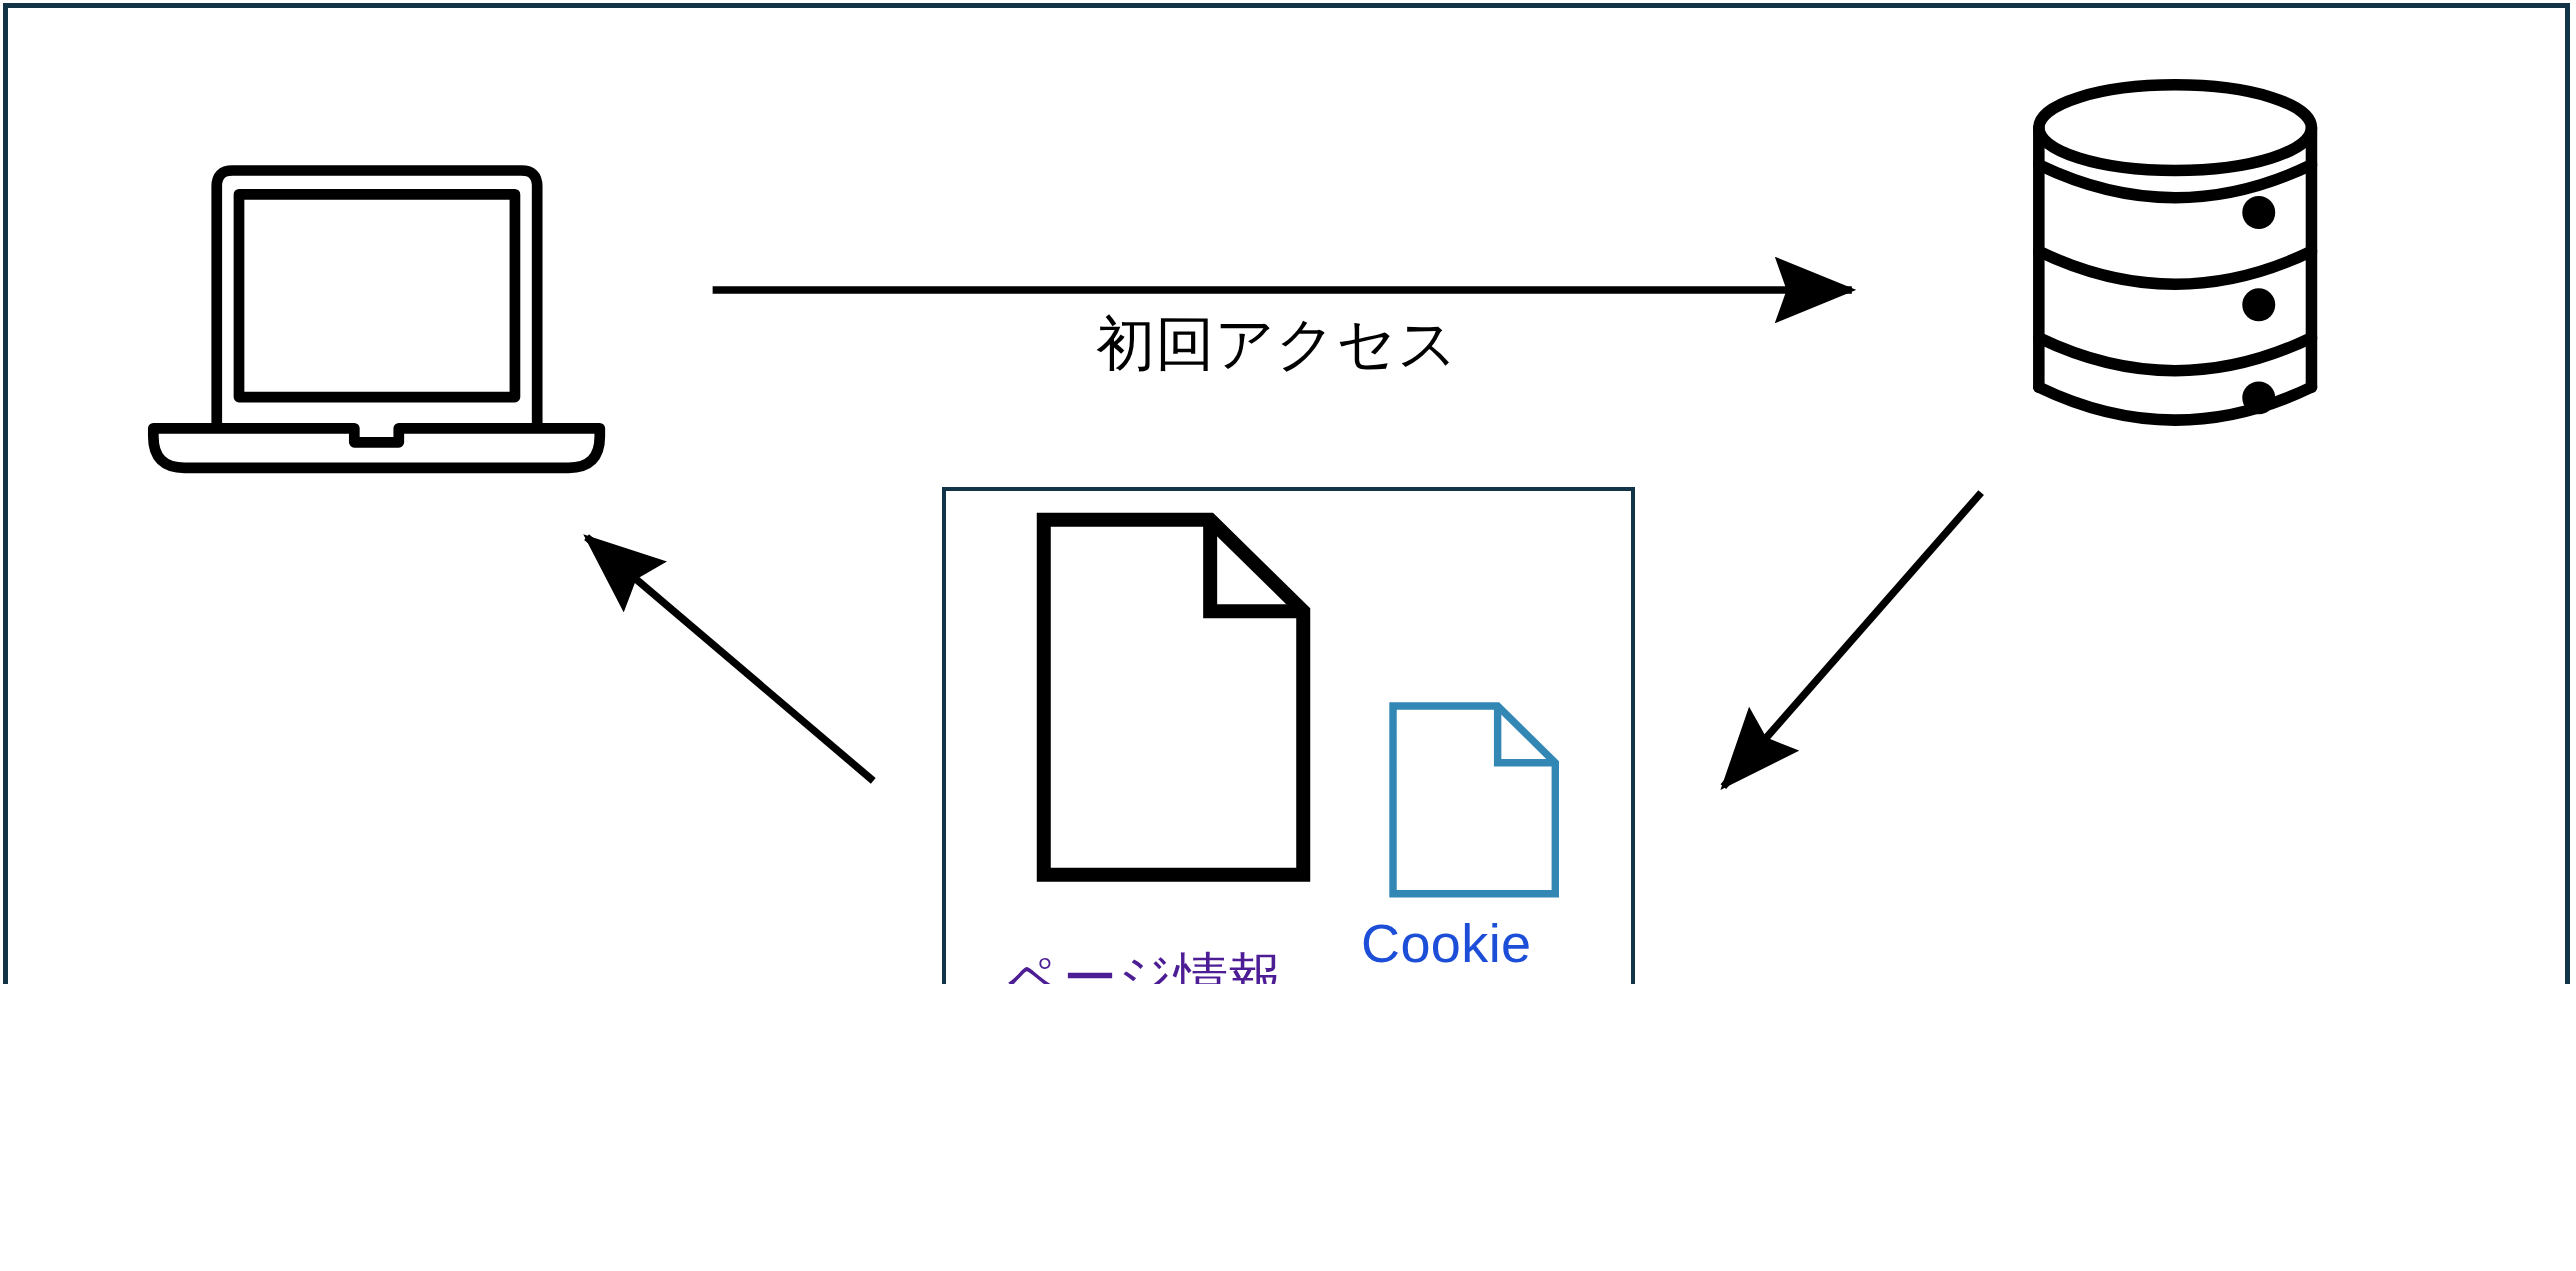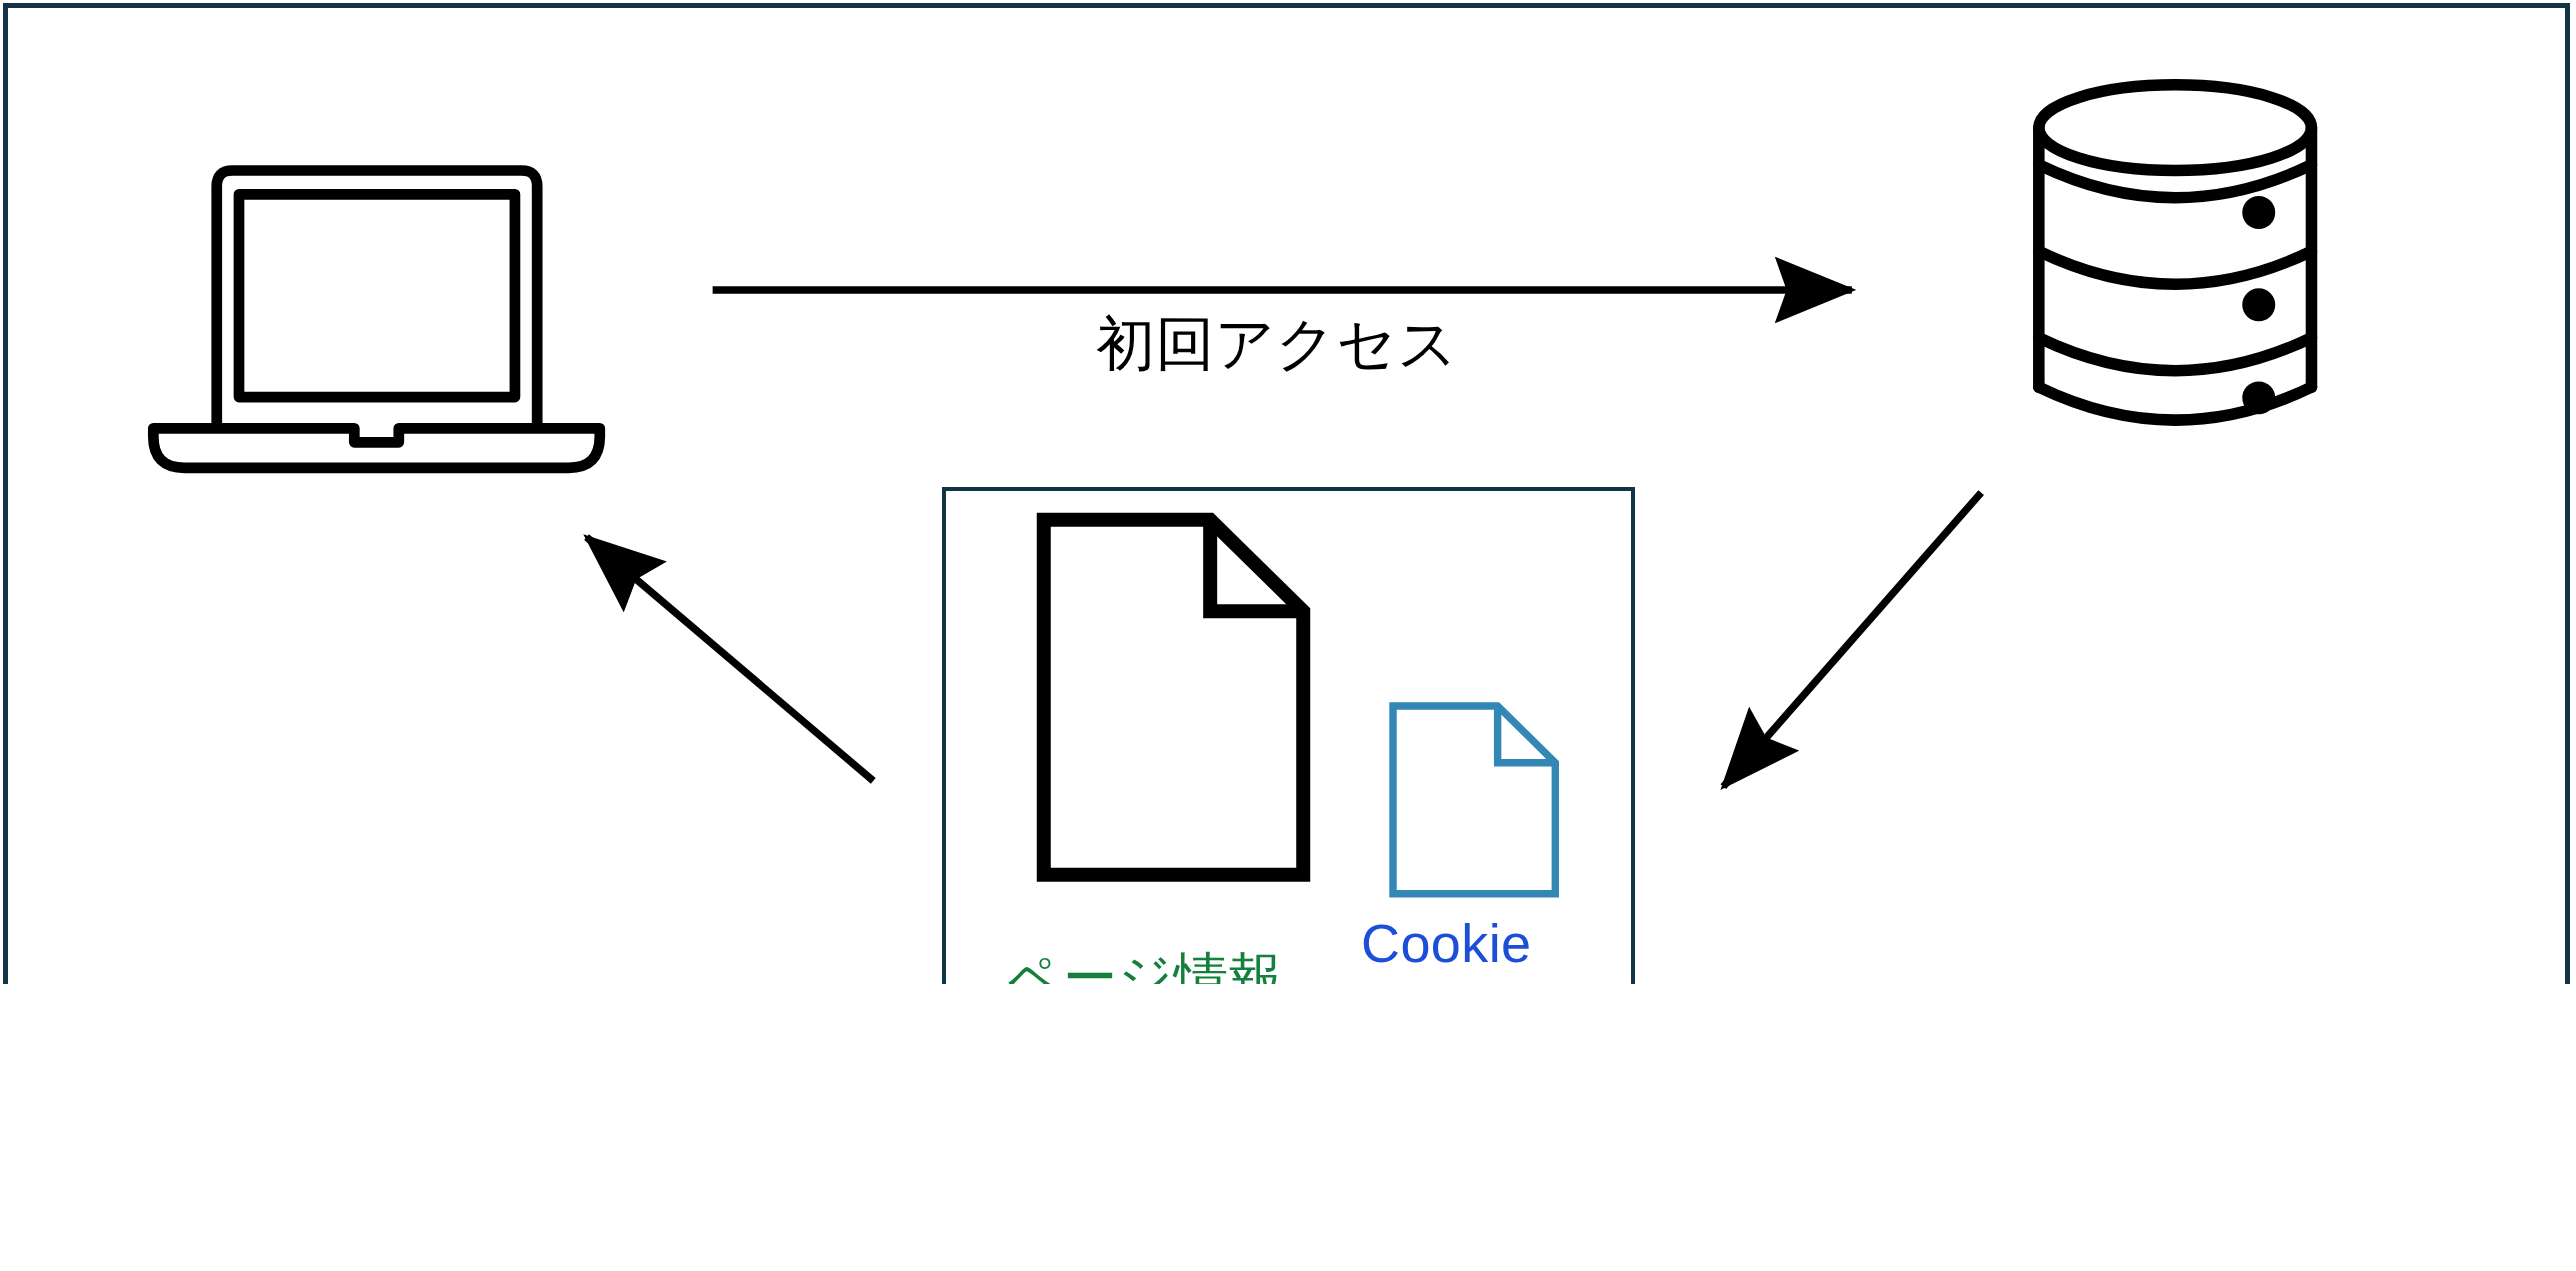--- a/index.html
+++ b/index.html
@@ -57,21 +57,21 @@
     left: 1096px;
     top: 311px;
     font-size: 59px;
     color: #000000;
     letter-spacing: 0.4px;
   }
   #page-info-label {
     left: 1007px;
     top: 947px;
     font-size: 54px;
-    color: #15803d;
+    color: #4c1d95;
     letter-spacing: 0.8px;
   }
   #cookie-file-label {
     left: 1361px;
     top: 913px;
     font-size: 54px;
     color: #1d4ed8;
     letter-spacing: 0.4px;
   }
   #cookie-file-label .line2 {

